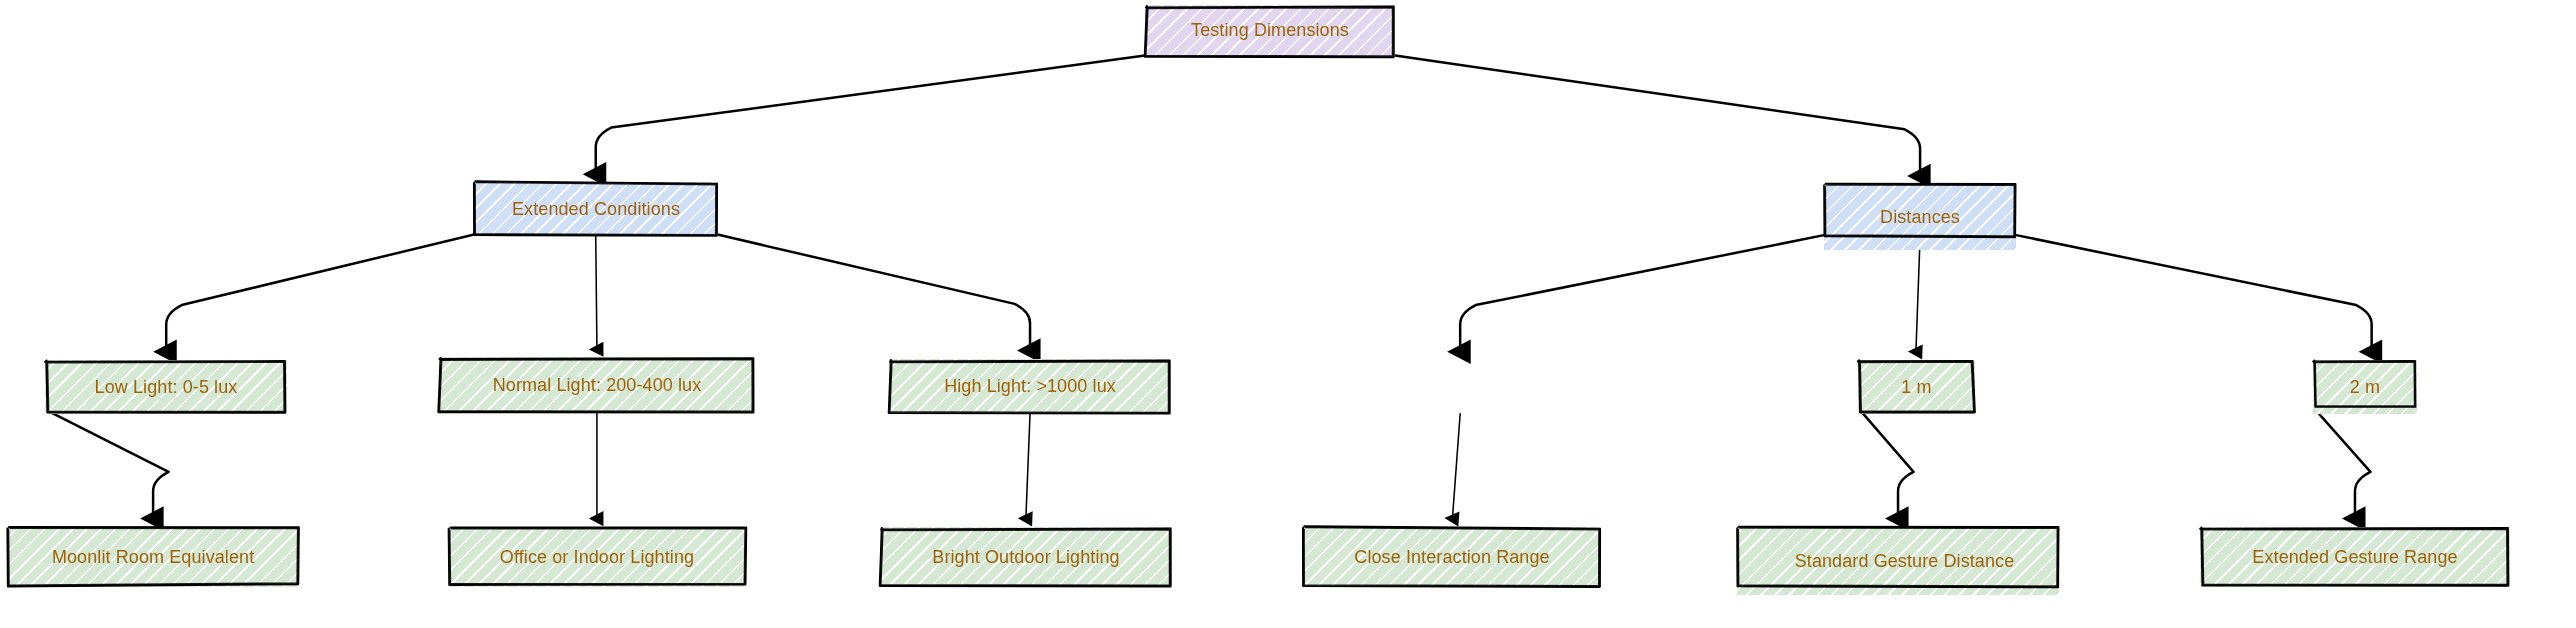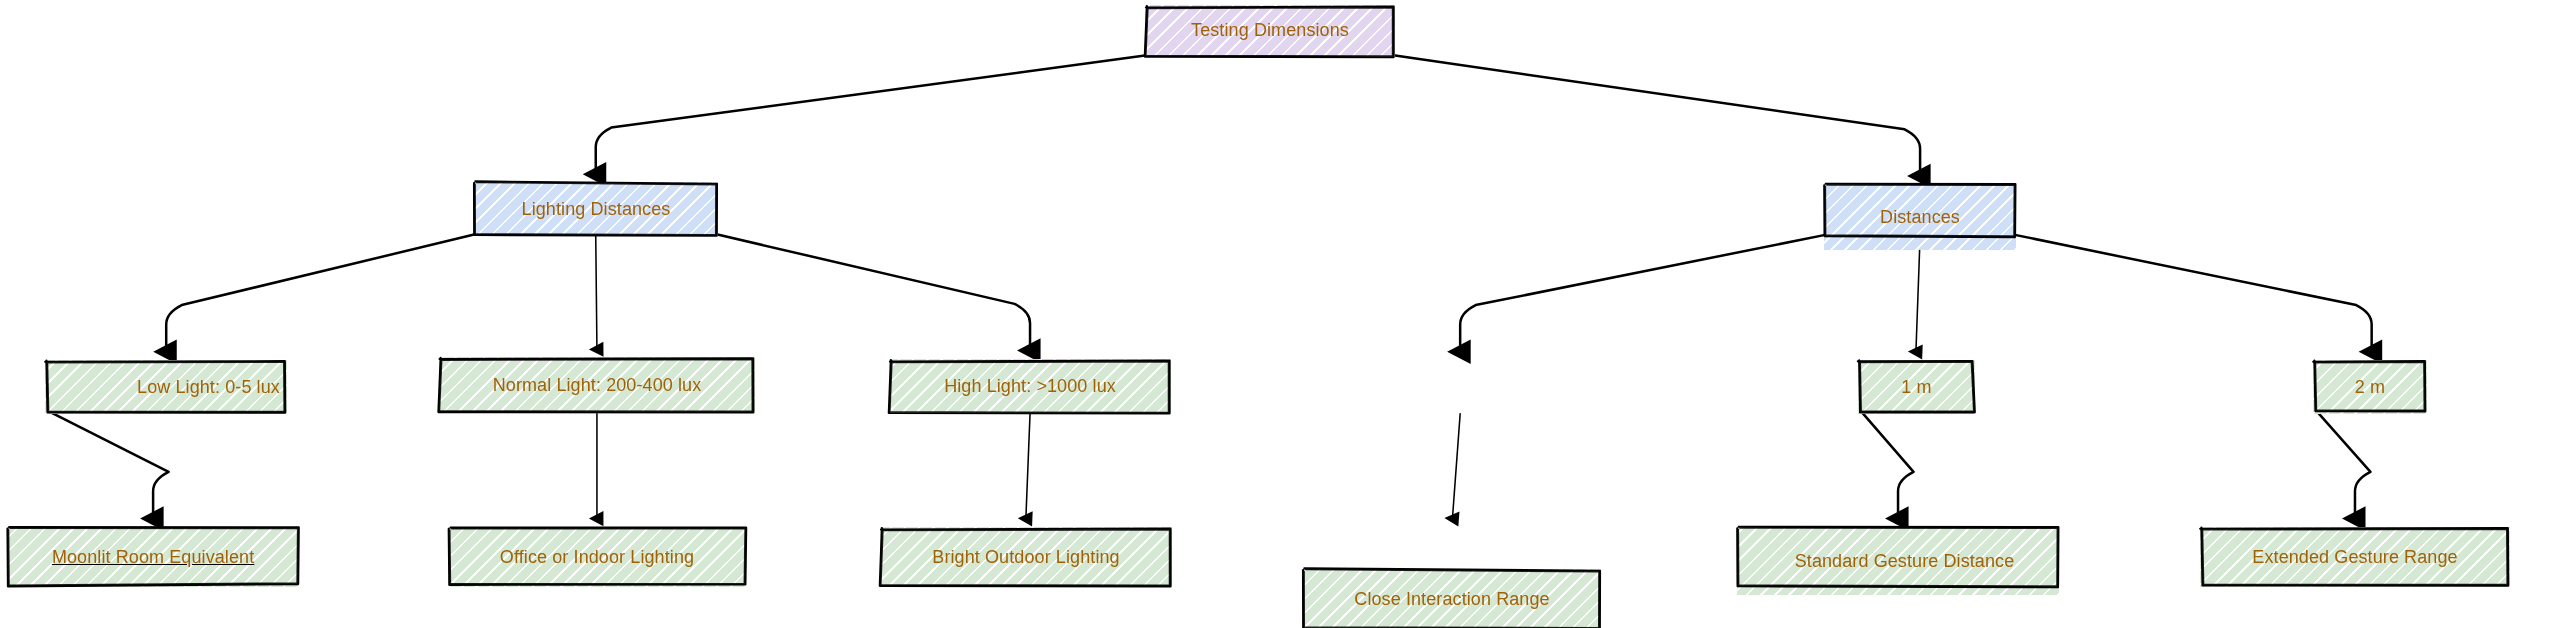--- a/index.html
+++ b/index.html
@@ -132,31 +132,31 @@
           <path d="M 3.5 6.1 L 415.85 4.475 L 415.85 85.8 L 1.5499999999999998 84.825 L 5.0600000000000005 3.5" fill="none" stroke="#000000" stroke-width="2.4" stroke-linecap="round" stroke-linejoin="round" opacity="0.85"></path>
         </svg>
         <span class="node-label">Testing Dimensions</span>
       </div>
       <div class="node" style="left: 474px; top: 182px; width: 244px; height: 54px;">
         <div class="node-fill fill-blue"></div>
         <svg class="node-frame" viewBox="0 0 410 90" preserveAspectRatio="none">
           <path d="M 2.25 -1 L 408.4 2.9000000000000004 L 408.075 90.35000000000001 L 0.30000000000000004 89.05000000000001 L 0.040000000000000036 1.9900000000000002" fill="none" stroke="#000000" stroke-width="3.6" stroke-linecap="round" stroke-linejoin="round"></path>
           <path d="M 4.15 0.8999999999999999 L 406.5 4.8 L 406.175 88.45 L 2.2 87.15 L 1.94 3.89" fill="none" stroke="#000000" stroke-width="2.4" stroke-linecap="round" stroke-linejoin="round" opacity="0.85"></path>
         </svg>
-        <span class="node-label">Lighting Distances</span>
+        <span class="node-label">Extended Conditions</span>
       </div>
       <div class="node" style="left: 1824px; top: 184px; width: 192px; height: 66px;">
         <div class="node-fill fill-blue"></div>
         <svg class="node-frame" viewBox="0 0 322 88" preserveAspectRatio="none">
           <path d="M 2.9000000000000004 -0.3500000000000001 L 321.04999999999995 0.30000000000000004 L 320.4 89 L 0.9500000000000001 87.375 L 0.42999999999999994 2.38" fill="none" stroke="#000000" stroke-width="3.6" stroke-linecap="round" stroke-linejoin="round"></path>
           <path d="M 4.8 1.5499999999999998 L 319.15 2.2 L 318.5 87.1 L 2.85 85.475 L 2.33 4.28" fill="none" stroke="#000000" stroke-width="2.4" stroke-linecap="round" stroke-linejoin="round" opacity="0.85"></path>
         </svg>
         <span class="node-label">Distances</span>
       </div>
-      <div class="node" style="left: 45px; top: 360px; width: 242px; height: 54px; justify-content: flex-end;">
+      <div class="node" style="left: 45px; top: 360px; width: 242px; height: 54px;">
         <div class="node-fill fill-green"></div>
         <svg class="node-frame" viewBox="0 0 406 90" preserveAspectRatio="none">
           <path d="M 0.30000000000000004 2.9000000000000004 L 402.45 1.925 L 403.09999999999997 88.4 L 4.2 88.075 L 2.38 0.8200000000000001" fill="none" stroke="#000000" stroke-width="3.6" stroke-linecap="round" stroke-linejoin="round"></path>
           <path d="M 2.2 4.8 L 400.55 3.825 L 401.2 86.5 L 6.1 86.175 L 4.28 2.7199999999999998" fill="none" stroke="#000000" stroke-width="2.4" stroke-linecap="round" stroke-linejoin="round" opacity="0.85"></path>
         </svg>
         <span class="node-label">Low Light: 0-5 lux</span>
       </div>
       <div class="node" style="left: 439px; top: 357px; width: 316px; height: 56px;">
         <div class="node-fill fill-green"></div>
         <svg class="node-frame" viewBox="0 0 530 94" preserveAspectRatio="none">
@@ -174,29 +174,29 @@
         <span class="node-label">High Light: &gt;1000 lux</span>
       </div>
       <div class="node" style="left: 1858px; top: 360px; width: 117px; height: 54px;">
         <div class="node-fill fill-green"></div>
         <svg class="node-frame" viewBox="0 0 196 90" preserveAspectRatio="none">
           <path d="M -0.3500000000000001 2.25 L 191.8 1.6 L 195.70000000000002 87.75 L 3.5500000000000003 87.75 L 1.9900000000000002 0.42999999999999994" fill="none" stroke="#000000" stroke-width="3.6" stroke-linecap="round" stroke-linejoin="round"></path>
           <path d="M 1.5499999999999998 4.15 L 189.9 3.5 L 193.8 85.85 L 5.45 85.85 L 3.89 2.33" fill="none" stroke="#000000" stroke-width="2.4" stroke-linecap="round" stroke-linejoin="round" opacity="0.85"></path>
         </svg>
         <span class="node-label">1 m</span>
       </div>
-      <div class="node" style="left: 2313px; top: 360px; width: 114px; height: 54px;">
+      <div class="node" style="left: 2313px; top: 360px; width: 104px; height: 54px;">
         <div class="node-fill fill-green"></div>
         <svg class="node-frame" viewBox="0 0 196 90" preserveAspectRatio="none">
           <path d="M 0.30000000000000004 2.9000000000000004 L 192.45000000000002 1.925 L 193.1 88.4 L 4.2 88.075 L 2.38 0.8200000000000001" fill="none" stroke="#000000" stroke-width="3.6" stroke-linecap="round" stroke-linejoin="round"></path>
           <path d="M 2.2 4.8 L 190.55 3.825 L 191.2 86.5 L 6.1 86.175 L 4.28 2.7199999999999998" fill="none" stroke="#000000" stroke-width="2.4" stroke-linecap="round" stroke-linejoin="round" opacity="0.85"></path>
         </svg>
         <span class="node-label">2 m</span>
       </div>
-      <div class="node" style="left: 7.1px; top: 527px; width: 292px; height: 60px; text-decoration: underline;">
+      <div class="node" style="left: 7.1px; top: 527px; width: 292px; height: 60px;">
         <div class="node-fill fill-green"></div>
         <svg class="node-frame" viewBox="0 0 490 100" preserveAspectRatio="none">
           <path d="M 3.5500000000000003 0.30000000000000004 L 489.7 0.625 L 488.72499999999997 95.80000000000001 L 1.6 99.7 L 0.8200000000000001 2.7700000000000005" fill="none" stroke="#000000" stroke-width="3.6" stroke-linecap="round" stroke-linejoin="round"></path>
           <path d="M 5.45 2.2 L 487.8 2.525 L 486.825 93.9 L 3.5 97.8 L 2.7199999999999998 4.67" fill="none" stroke="#000000" stroke-width="2.4" stroke-linecap="round" stroke-linejoin="round" opacity="0.85"></path>
         </svg>
         <span class="node-label">Moonlit Room Equivalent</span>
       </div>
       <div class="node" style="left: 448px; top: 527px; width: 298px; height: 60px;">
         <div class="node-fill fill-green"></div>
         <svg class="node-frame" viewBox="0 0 500 100" preserveAspectRatio="none">
@@ -206,21 +206,21 @@
         <span class="node-label">Office or Indoor Lighting</span>
       </div>
       <div class="node" style="left: 880px; top: 527px; width: 292px; height: 60px;">
         <div class="node-fill fill-green"></div>
         <svg class="node-frame" viewBox="0 0 490 100" preserveAspectRatio="none">
           <path d="M 1.6 4.2 L 487.75 2.575 L 487.75 99.7 L -0.3500000000000001 98.72500000000001 L 3.16 1.6" fill="none" stroke="#000000" stroke-width="3.6" stroke-linecap="round" stroke-linejoin="round"></path>
           <path d="M 3.5 6.1 L 485.85 4.475 L 485.85 97.8 L 1.5499999999999998 96.825 L 5.0600000000000005 3.5" fill="none" stroke="#000000" stroke-width="2.4" stroke-linecap="round" stroke-linejoin="round" opacity="0.85"></path>
         </svg>
         <span class="node-label">Bright Outdoor Lighting</span>
       </div>
-      <div class="node" style="left: 1303px; top: 527px; width: 298px; height: 60px; margin-top: 42px;">
+      <div class="node" style="left: 1303px; top: 527px; width: 298px; height: 60px;">
         <div class="node-fill fill-green"></div>
         <svg class="node-frame" viewBox="0 0 500 100" preserveAspectRatio="none">
           <path d="M 2.25 -1 L 498.4 2.9000000000000004 L 498.075 100.35000000000001 L 0.30000000000000004 99.05000000000001 L 0.040000000000000036 1.9900000000000002" fill="none" stroke="#000000" stroke-width="3.6" stroke-linecap="round" stroke-linejoin="round"></path>
           <path d="M 4.15 0.8999999999999999 L 496.5 4.8 L 496.175 98.45 L 2.2 97.15 L 1.94 3.89" fill="none" stroke="#000000" stroke-width="2.4" stroke-linecap="round" stroke-linejoin="round" opacity="0.85"></path>
         </svg>
         <span class="node-label">Close Interaction Range</span>
       </div>
       <div class="node" style="left: 1737px; top: 527px; width: 322px; height: 68px; padding-left: 13px;">
         <div class="node-fill fill-green"></div>
         <svg class="node-frame" viewBox="0 0 540 100" preserveAspectRatio="none">

